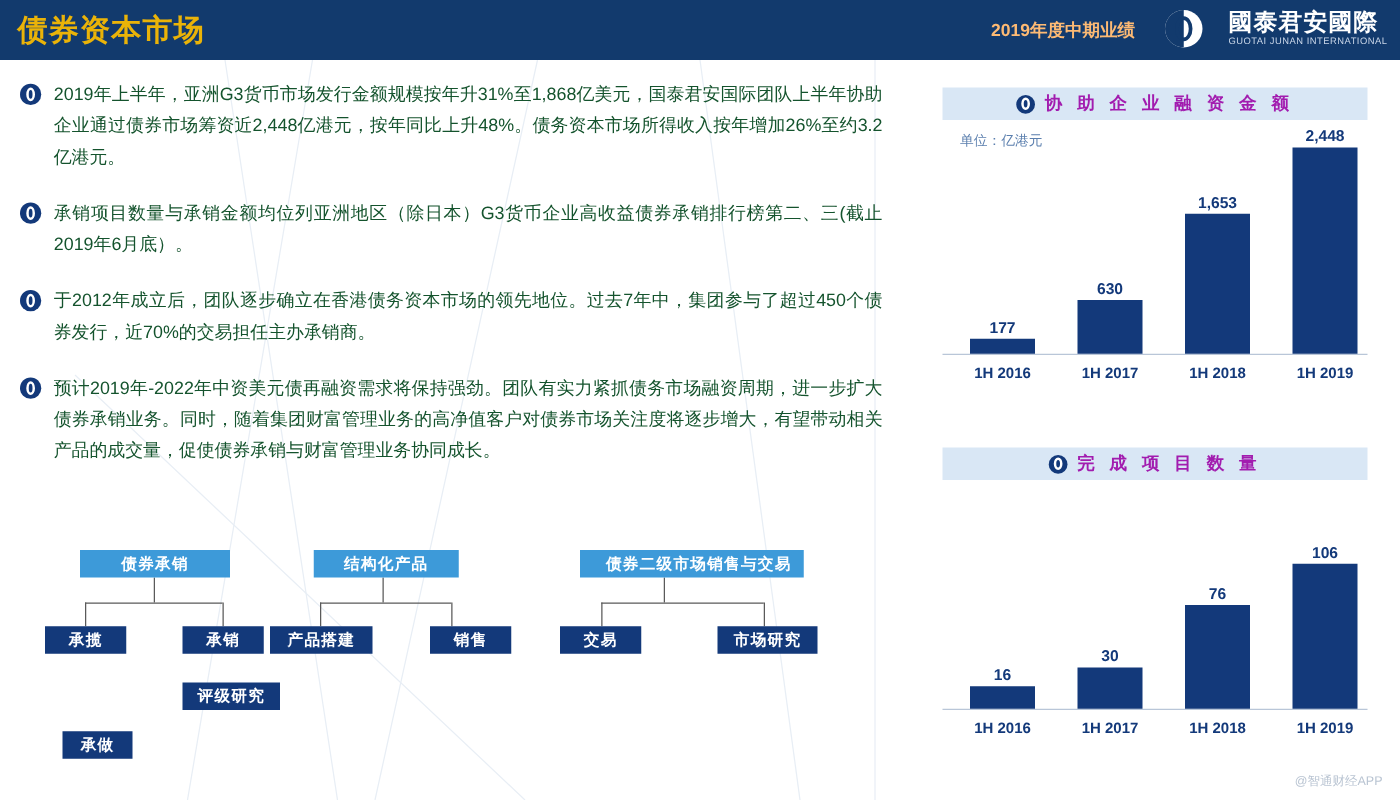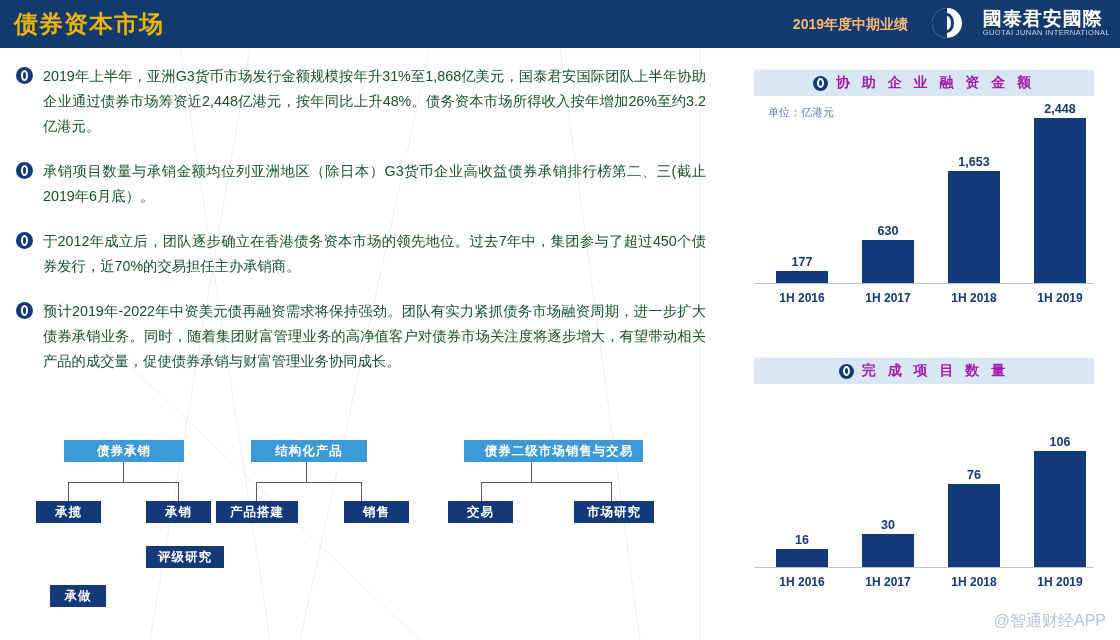--- a/index.html
+++ b/index.html
@@ -235,21 +235,21 @@
     right: 0;
     bottom: 21px;
     height: 1px;
     background: #b9c6d8;
   }
   .watermark {
     position: absolute;
     right: 14px;
     bottom: 8px;
     color: #b9c4d2;
-    font-size: 16px;
+    font-size: 10px;
     z-index: 4;
   }
 </style>
 </head>
 <body>
 
 <div id="slide">
 
   <svg class="bg-lines" width="1120" height="640">
     <g stroke="#e8eef5" stroke-width="1" fill="none">

